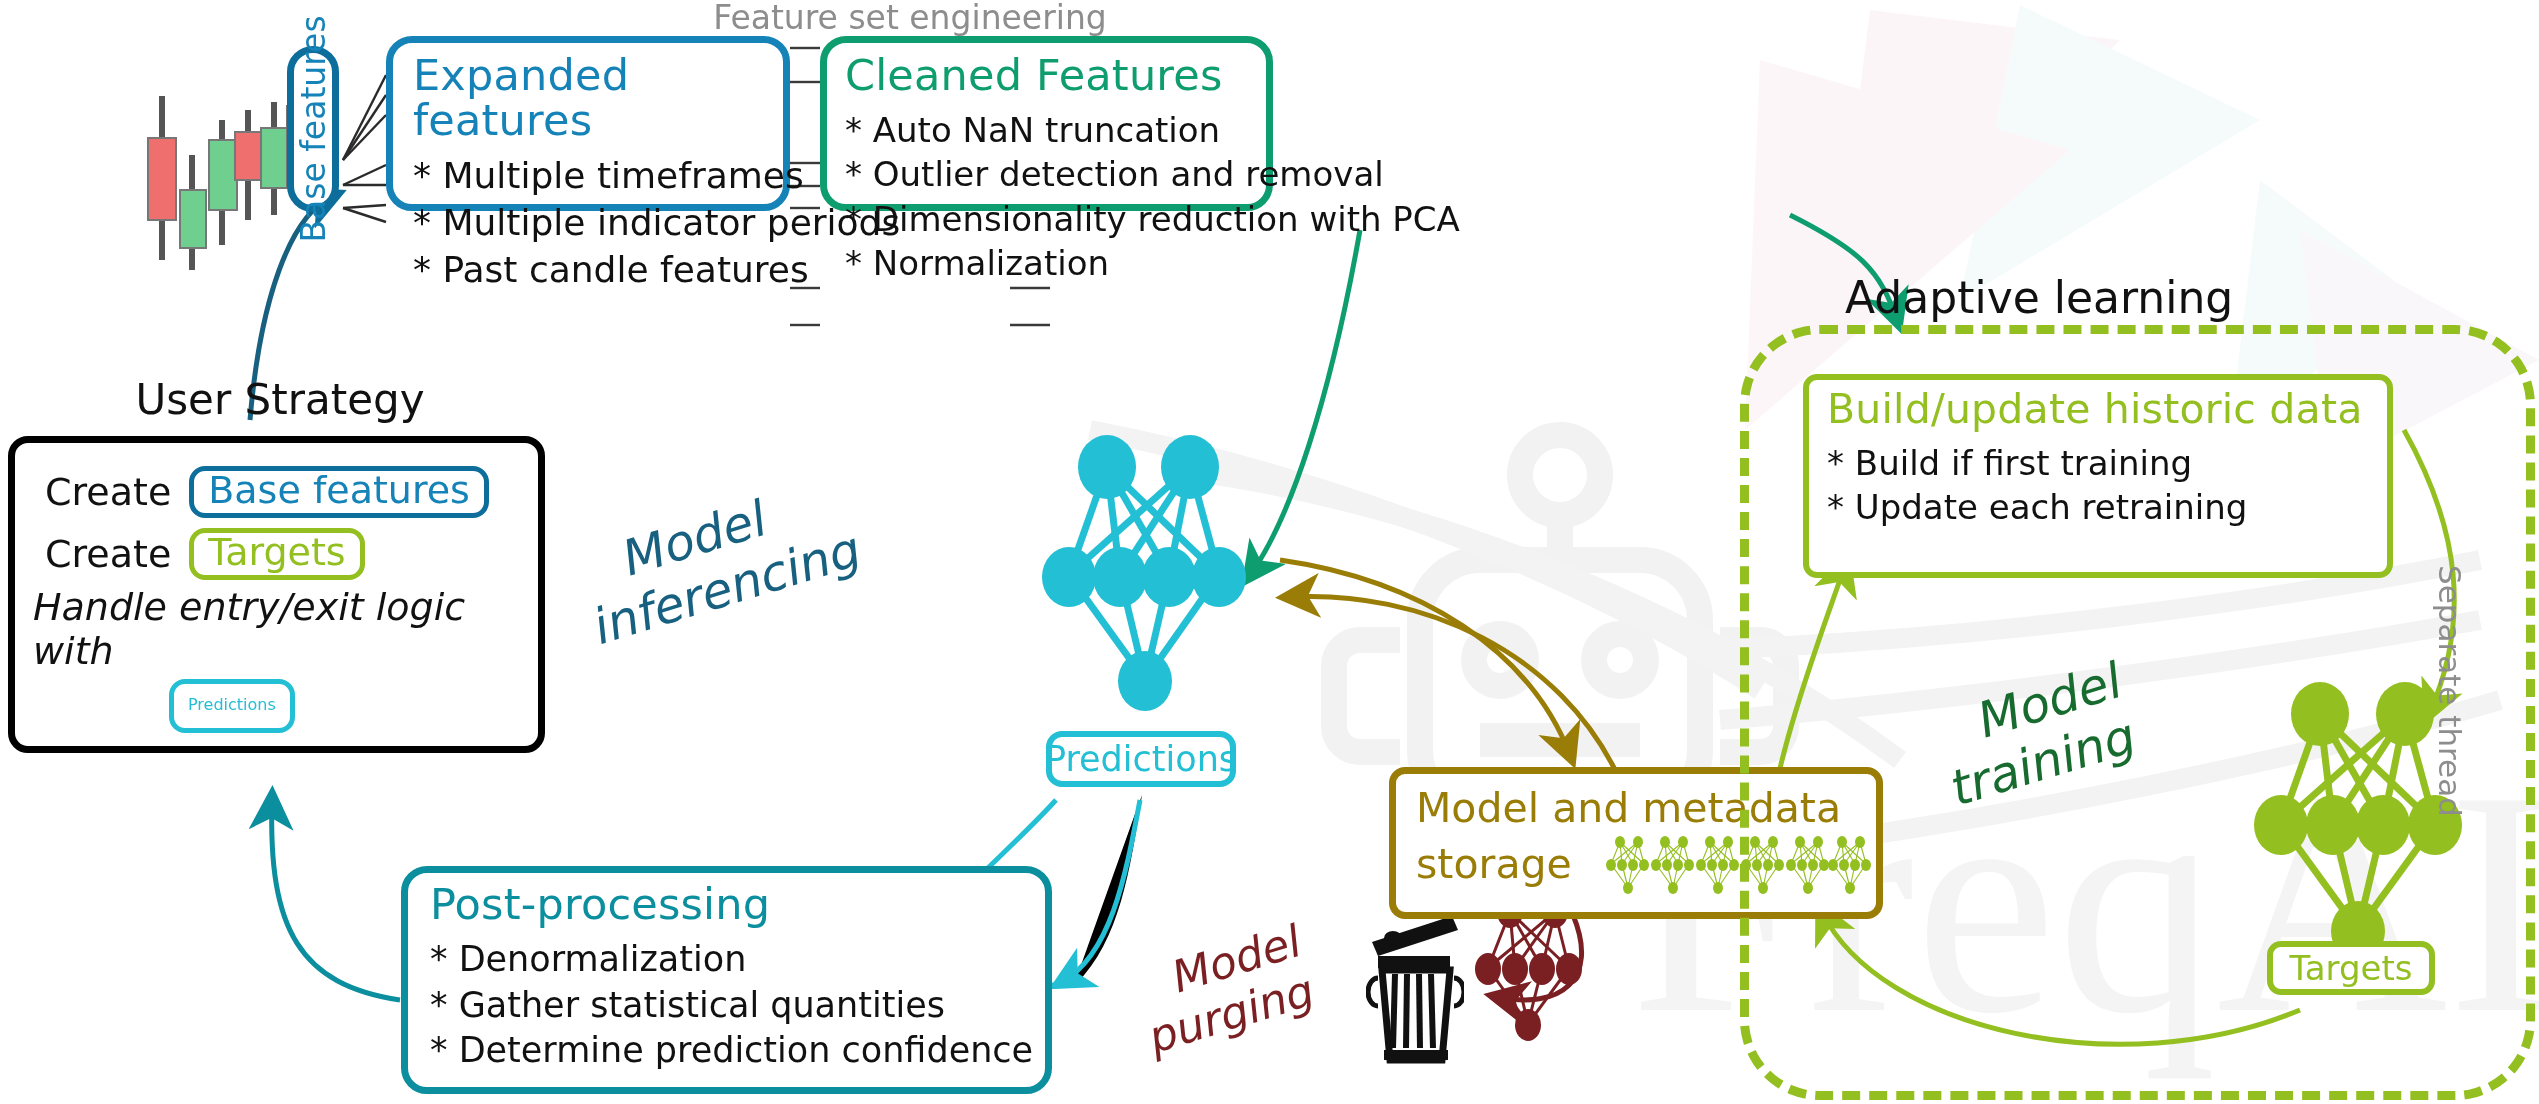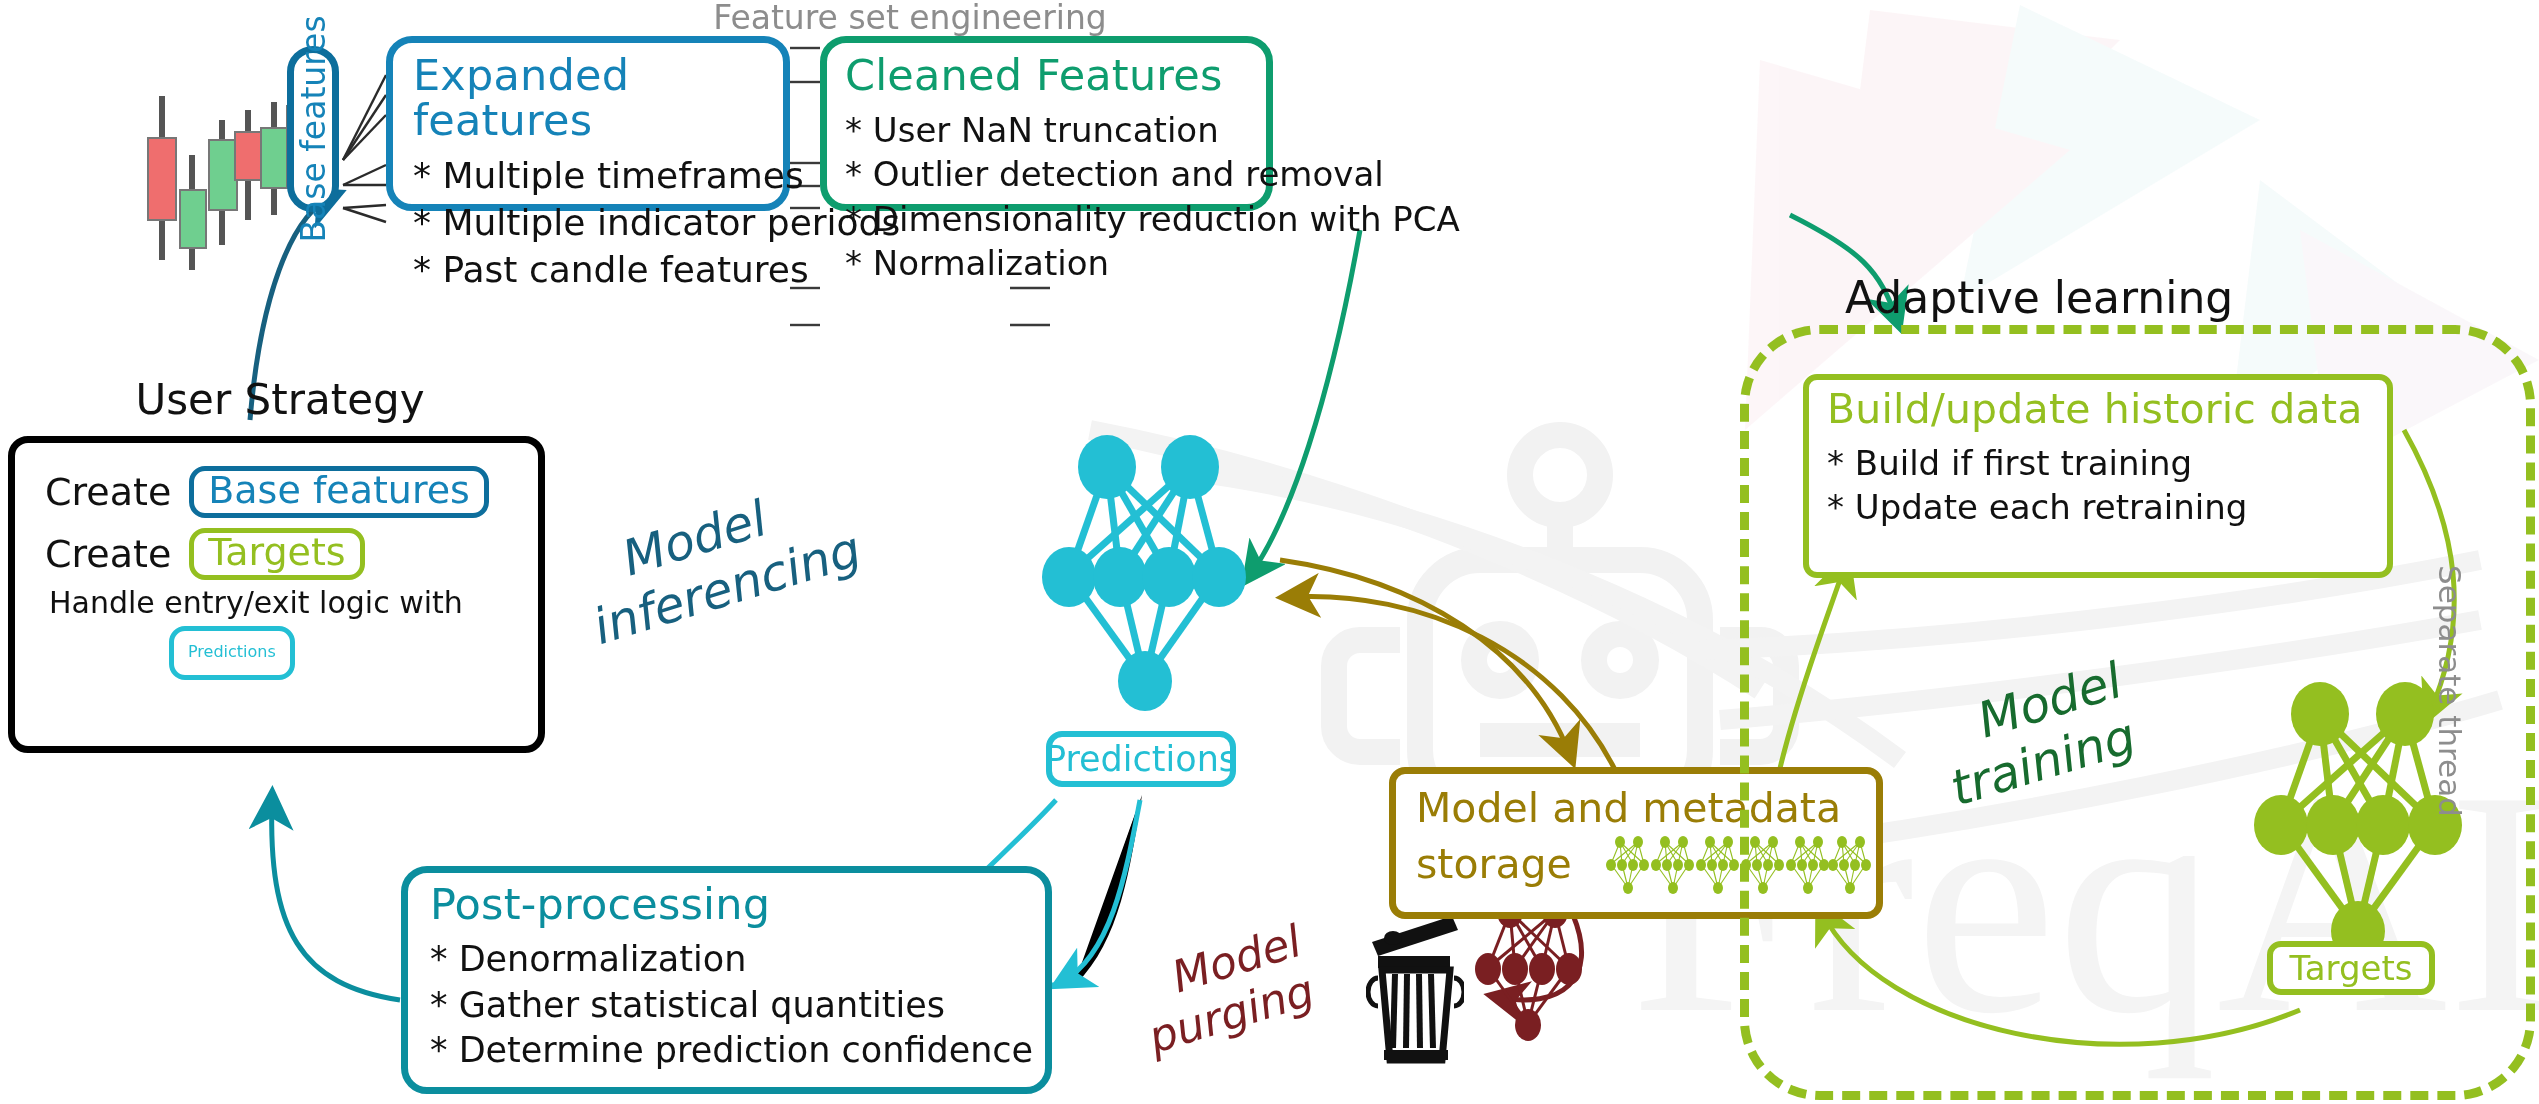--- a/index.html
+++ b/index.html
@@ -38,21 +38,21 @@
   
   #userstrat-title{left:0px;top:375px;width:560px;text-align:center;color:#111;font-size:42px;}
   #userstrat{left:8px;top:436px;width:537px;height:317px;border:7px solid #000000;border-radius:20px;}
   #userstrat .row{font-size:38px;color:#111;display:flex;align-items:center;height:62px;padding-left:30px;}
   .pill{display:inline-flex;align-items:center;justify-content:center;border-radius:16px;
         padding:1px 14px 5px 14px;box-sizing:border-box;}
   .pill.blue{border:5px solid #0d6e9c;color:#1583b8;}
   .pill.olive{border:5px solid #94bf20;color:#94bf20;}
   .pill.cyan{border:5px solid #23bfd4;color:#23bfd4;}
   #userstrat .r1{margin-top:18px;}
-  #userstrat .r3{display:block;padding-left:34px;font-size:30px;color:#111;height:auto;}
+  #userstrat .r3{display:block;padding-left:18px;font-size:38px;color:#111;height:auto;font-style:italic;}
   #userstrat .r4{padding-left:154px;margin-top:6px;}
 
   
   .diag{position:absolute;font-style:italic;line-height:1.16;z-index:4;}
   #lbl-inference{left:628px;top:498px;transform:rotate(-17deg);color:#17607f;font-size:49px;}
   #lbl-training{left:1985px;top:672px;transform:rotate(-17deg);color:#176b2e;font-size:49px;}
   #lbl-purging{left:1178px;top:932px;transform:rotate(-17deg);color:#7a1f22;font-size:44px;}
 
   
   #predpill{left:1046px;top:731px;width:190px;height:56px;border:6px solid #23bfd4;border-radius:16px;
@@ -243,21 +243,21 @@
         <div>* Multiple indicator periods</div>
         <div>* Past candle features</div>
       </div>
     </div>
   </div>
 
   <div class="node card" id="cleaned">
     <div class="inner">
       <div class="card-title">Cleaned Features</div>
       <div class="bullets">
-        <div>* User NaN truncation</div>
+        <div>* Auto NaN truncation</div>
         <div>* Outlier detection and removal</div>
         <div>* Dimensionality reduction with PCA</div>
         <div>* Normalization</div>
       </div>
     </div>
   </div>
 
   <div class="node" id="userstrat-title">User Strategy</div>
   <div class="node card" id="userstrat">
     <div class="row r1">

